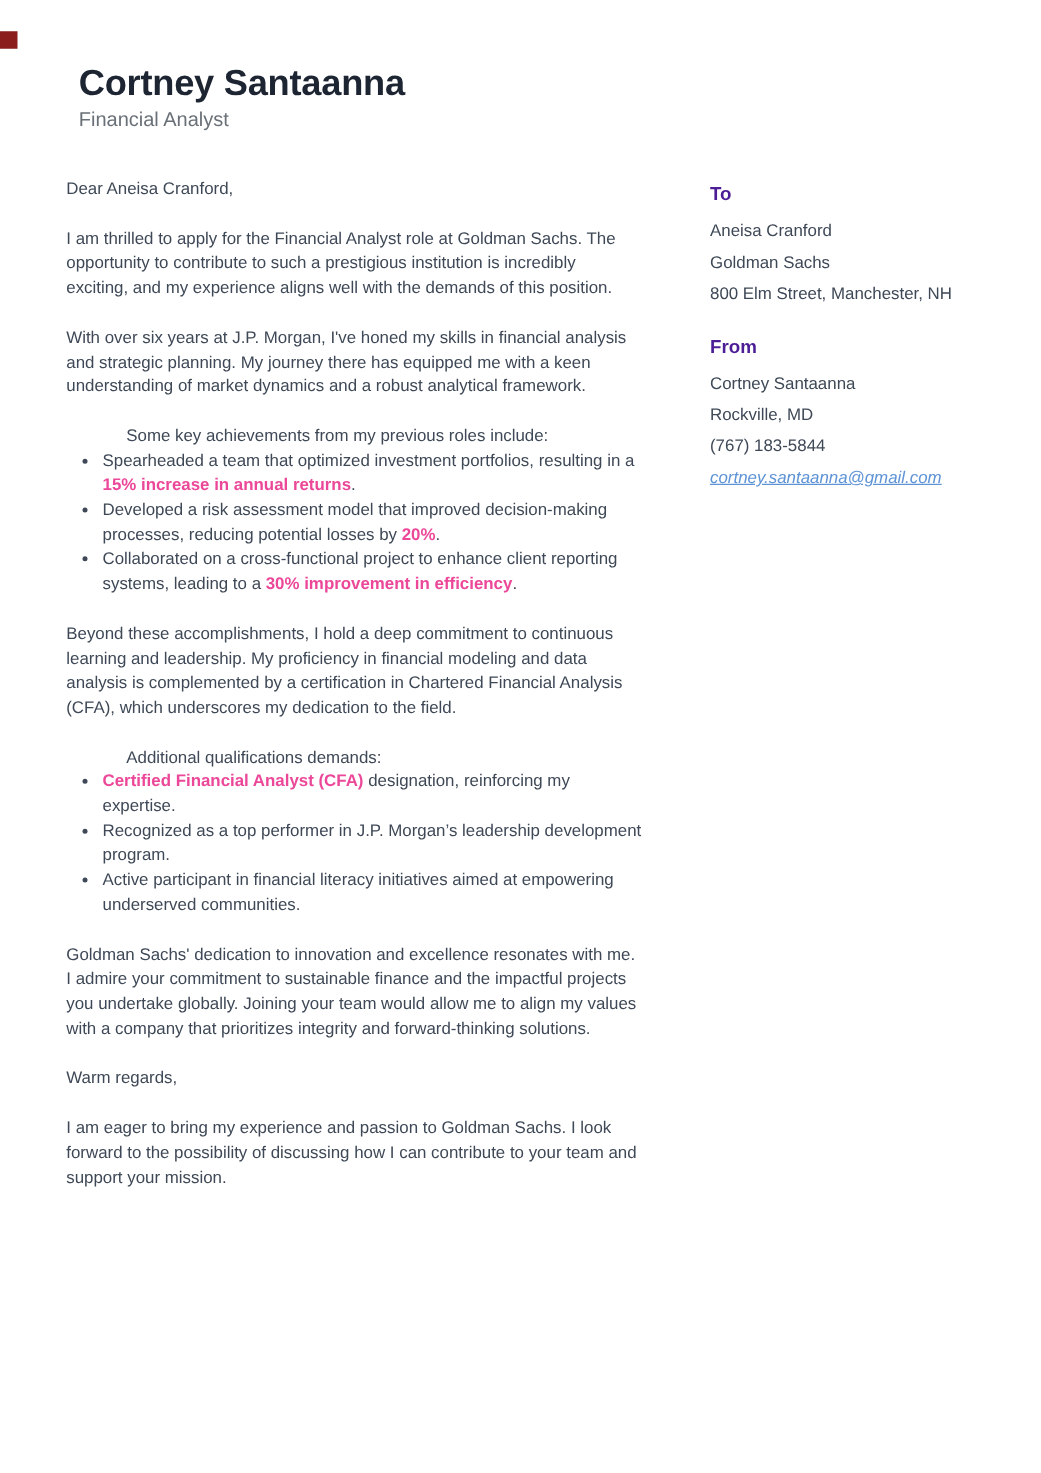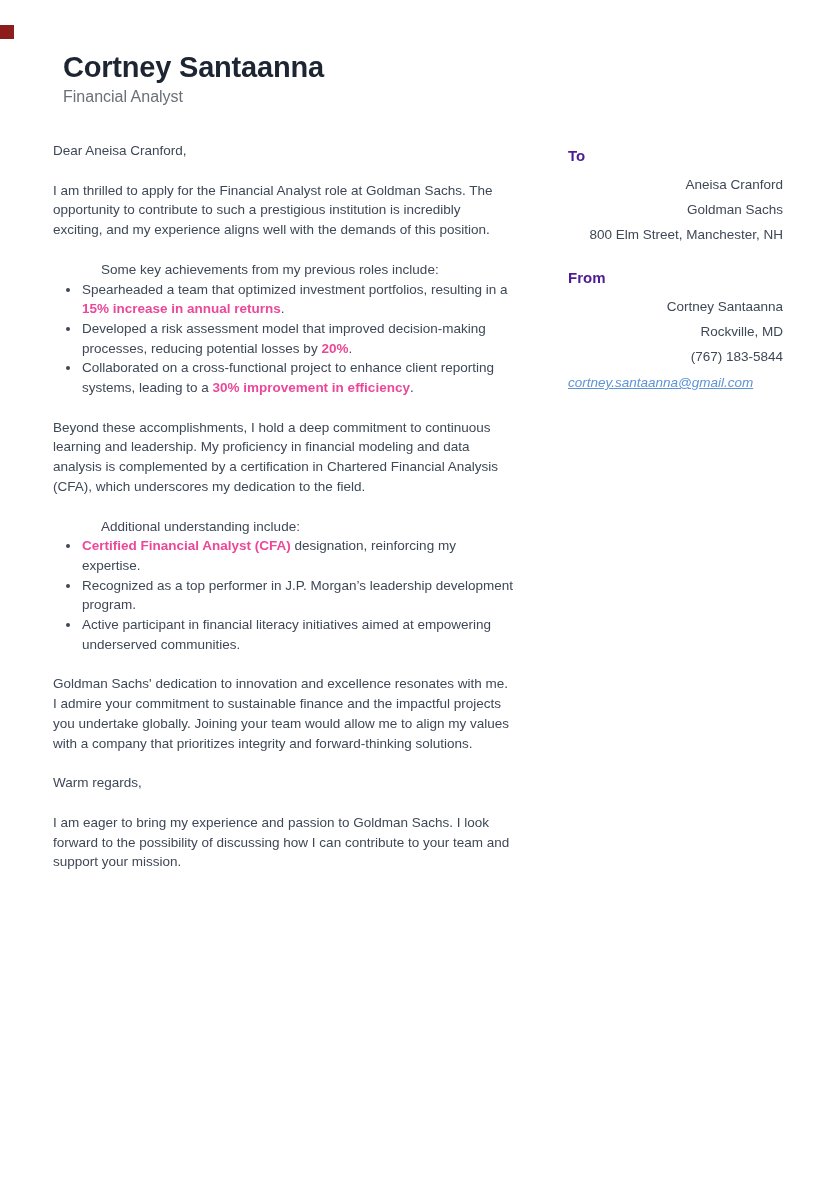--- a/index.html
+++ b/index.html
@@ -35,21 +35,21 @@
   }
   .letter-col li { padding-left: 1px; }
   .letter-col b { font-weight: 700; color: #ec4899; }
   .side-col { position: absolute; left: 568px; top: 146px; width: 215px; }
   .side-heading {
     font-size: 15px; font-weight: 700; color: #4c1d95;
     line-height: 19px; margin-bottom: 11px;
   }
   .side-section + .side-section { margin-top: 25px; }
   .side-line {
-    font-size: 13.5px; color: #3e4856; line-height: 17px; margin-bottom: 8px; text-align: right;
+    font-size: 13.5px; color: #3e4856; line-height: 17px; margin-bottom: 8px;
   }
   .side-link {
     font-size: 13.5px; line-height: 17px;
     color: #5e93d6; text-decoration: underline; cursor: pointer;
     display: inline-block;
     font-style: italic;
   }
 </style>
 </head>
 <body>
@@ -59,31 +59,32 @@
 <header class="doc-header">
   <div class="doc-name">Cortney Santaanna</div>
   <div class="doc-subtitle">Financial Analyst</div>
 </header>
 
 <main class="letter-col">
   <p>Dear Aneisa Cranford,</p>
 
   <p>I am thrilled to apply for the Financial Analyst role at Goldman Sachs. The opportunity to contribute to such a prestigious institution is incredibly exciting, and my experience aligns well with the demands of this position.</p>
 
+  <p>With over six years at J.P. Morgan, I've honed my skills in financial analysis and strategic planning. My journey there has equipped me with a keen understanding of market dynamics and a robust analytical framework.</p>
 
   <p class="tight">Some key achievements from my previous roles include:</p>
   <ul>
     <li><span>Spearheaded a team that optimized investment portfolios, resulting in a </span><b>15% increase in annual returns</b><span>.</span></li>
     <li><span>Developed a risk assessment model that improved decision-making processes, reducing potential losses by </span><b>20%</b><span>.</span></li>
     <li><span>Collaborated on a cross-functional project to enhance client reporting systems, leading to a </span><b>30% improvement in efficiency</b><span>.</span></li>
   </ul>
 
   <p>Beyond these accomplishments, I hold a deep commitment to continuous learning and leadership. My proficiency in financial modeling and data analysis is complemented by a certification in Chartered Financial Analysis (CFA), which underscores my dedication to the field.</p>
 
-  <p class="tight">Additional understanding include:</p>
+  <p class="tight">Additional qualifications demands:</p>
   <ul>
     <li><span></span><b>Certified Financial Analyst (CFA)</b><span> designation, reinforcing my expertise.</span></li>
     <li><span>Recognized as a top performer in J.P. Morgan’s leadership development program.</span><b></b><span></span></li>
     <li><span>Active participant in financial literacy initiatives aimed at empowering underserved communities.</span><b></b><span></span></li>
   </ul>
 
   <p>Goldman Sachs' dedication to innovation and excellence resonates with me. I admire your commitment to sustainable finance and the impactful projects you undertake globally. Joining your team would allow me to align my values with a company that prioritizes integrity and forward-thinking solutions.</p>
 
   <p>Warm regards,</p>
 

